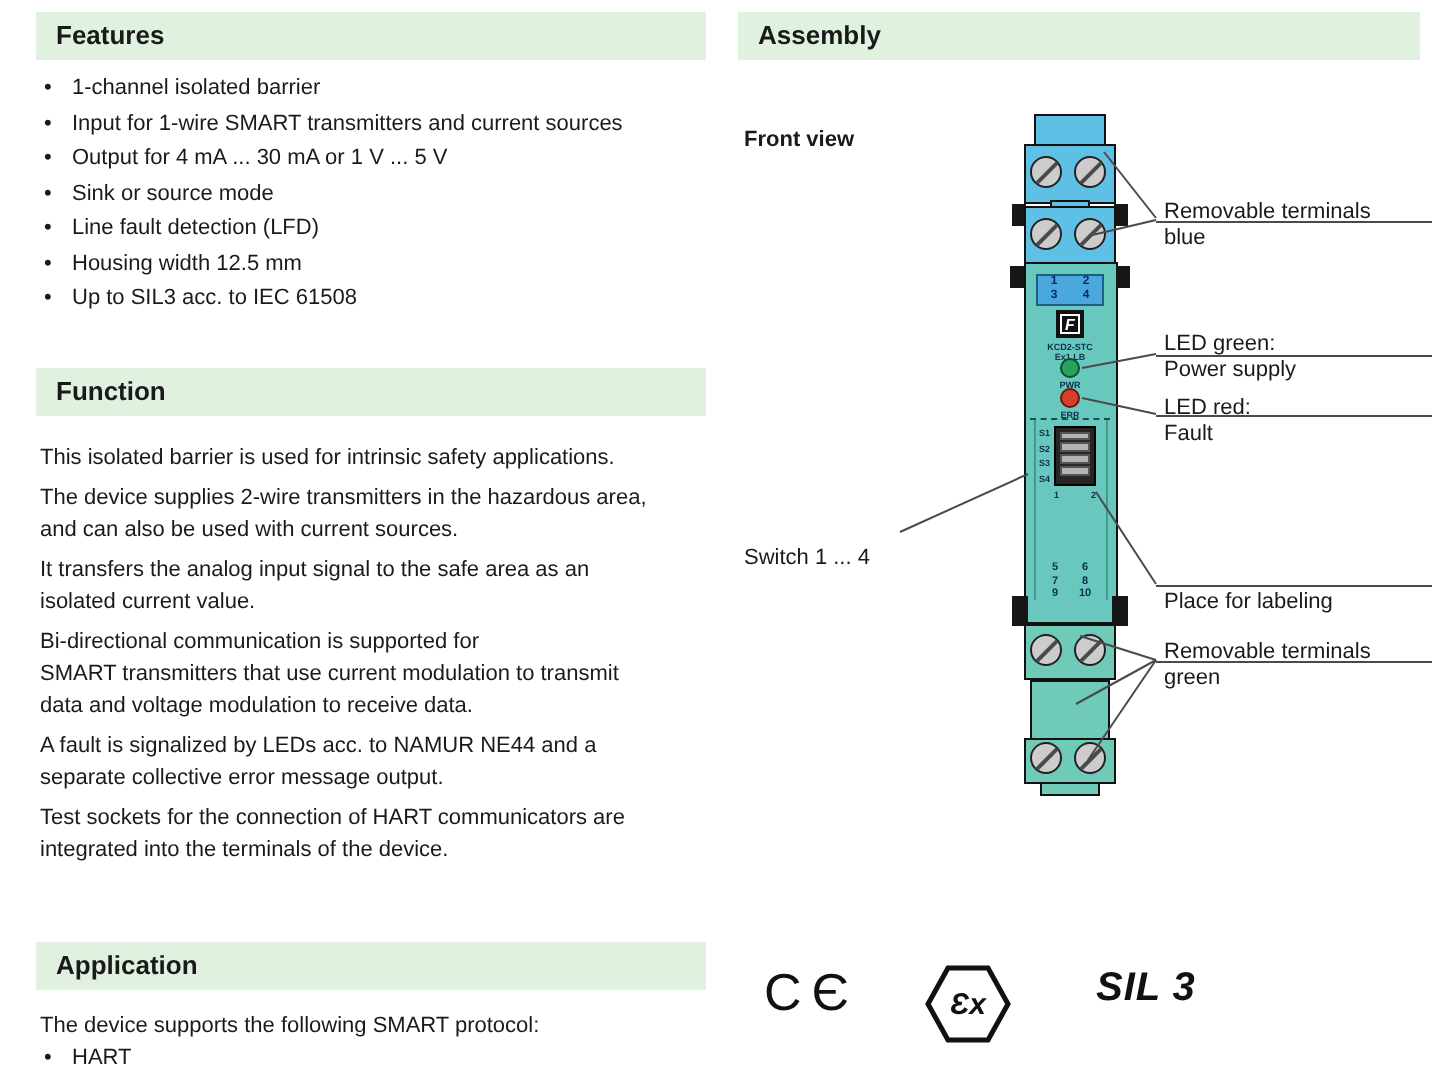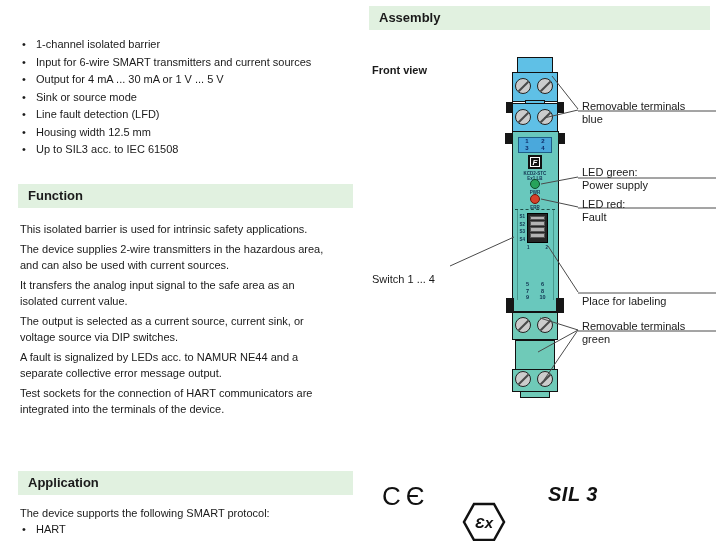--- a/index.html
+++ b/index.html
@@ -46,53 +46,57 @@
   .d-inner { position:absolute; width:1px; top:210px; height:90px; background:rgba(20,80,70,.4); }
   .d-dip-labels { position:absolute; left:155px; top:213px; width:10px; text-align:right; font-size:4.5px; line-height:7.6px; color:#0f2f4e; font-weight:bold; }
   .d-dip { position:absolute; left:167px; top:213px; width:21px; height:30px; background:#262626; border:1px solid #000; padding:1px 2px; }
   .d-dip .sl { height:4.6px; background:#b3b3b3; border:1px solid #555; margin-top:1.4px; }
   .d-dip .sl:first-child { margin-top:0.5px; }
   .d-dip-scale { position:absolute; left:167px; top:245px; width:21px; display:flex; justify-content:space-between; font-size:4.5px; color:#0f2f4e; font-weight:bold; }
   .d-midnums { position:absolute; left:160px; top:281px; width:30px; display:grid; grid-template-columns:1fr 1fr; font-size:5.5px; line-height:6.5px; font-weight:bold; color:#0f2f4e; justify-items:center; }
 
   
   .ce-mark { position:absolute; left:22px; top:481px; font-size:26px; letter-spacing:5px; font-weight:400; color:#111; }
-  .ex-mark { position:absolute; left:102px; top:502px; width:44px; height:40px; }
+  .ex-mark { position:absolute; left:102px; top:482px; width:44px; height:40px; }
   .ex-mark svg { position:absolute; left:0; top:0; }
   .ex-mark span { position:absolute; left:0; top:0; width:44px; height:40px; display:flex; align-items:center; justify-content:center; font-size:15px; font-weight:bold; font-style:italic; color:#111; }
   .sil-mark { position:absolute; left:188px; top:483px; font-size:20px; font-weight:800; font-style:italic; color:#111; letter-spacing:0.5px; }
 </style>
 </head>
 <body>
 
 <div class="page">
 
+  <div class="section-bar bar-left" style="top:6px;">
+    <span>Features</span>
+  </div>
 
   <ul class="feature-list">
     <li>1-channel isolated barrier</li>
-    <li>Input for 6-wire SMART transmitters and current sources</li>
+    <li>Input for 1-wire SMART transmitters and current sources</li>
     <li>Output for 4 mA ... 30 mA or 1 V ... 5 V</li>
     <li>Sink or source mode</li>
     <li>Line fault detection (LFD)</li>
     <li>Housing width 12.5 mm</li>
     <li>Up to SIL3 acc. to IEC 61508</li>
   </ul>
 
   <div class="section-bar bar-left" style="top:184px;">
     <span>Function</span>
   </div>
 
   <div class="fn-paragraphs">
     <p>This isolated barrier is used for intrinsic safety applications.</p>
     <p>The device supplies 2-wire transmitters in the hazardous area,
 and can also be used with current sources.</p>
     <p>It transfers the analog input signal to the safe area as an
 isolated current value.</p>
-    <p>The output is selected as a current source, current sink, or
-voltage source via DIP switches.</p>
+    <p>Bi-directional communication is supported for
+SMART transmitters that use current modulation to transmit
+data and voltage modulation to receive data.</p>
     <p>A fault is signalized by LEDs acc. to NAMUR NE44 and a
 separate collective error message output.</p>
     <p>Test sockets for the connection of HART communicators are
 integrated into the terminals of the device.</p>
   </div>
 
   <div class="section-bar bar-left" style="top:471px;">
     <span>Application</span>
   </div>
   <div class="app-intro">The device supports the following SMART protocol:</div>

